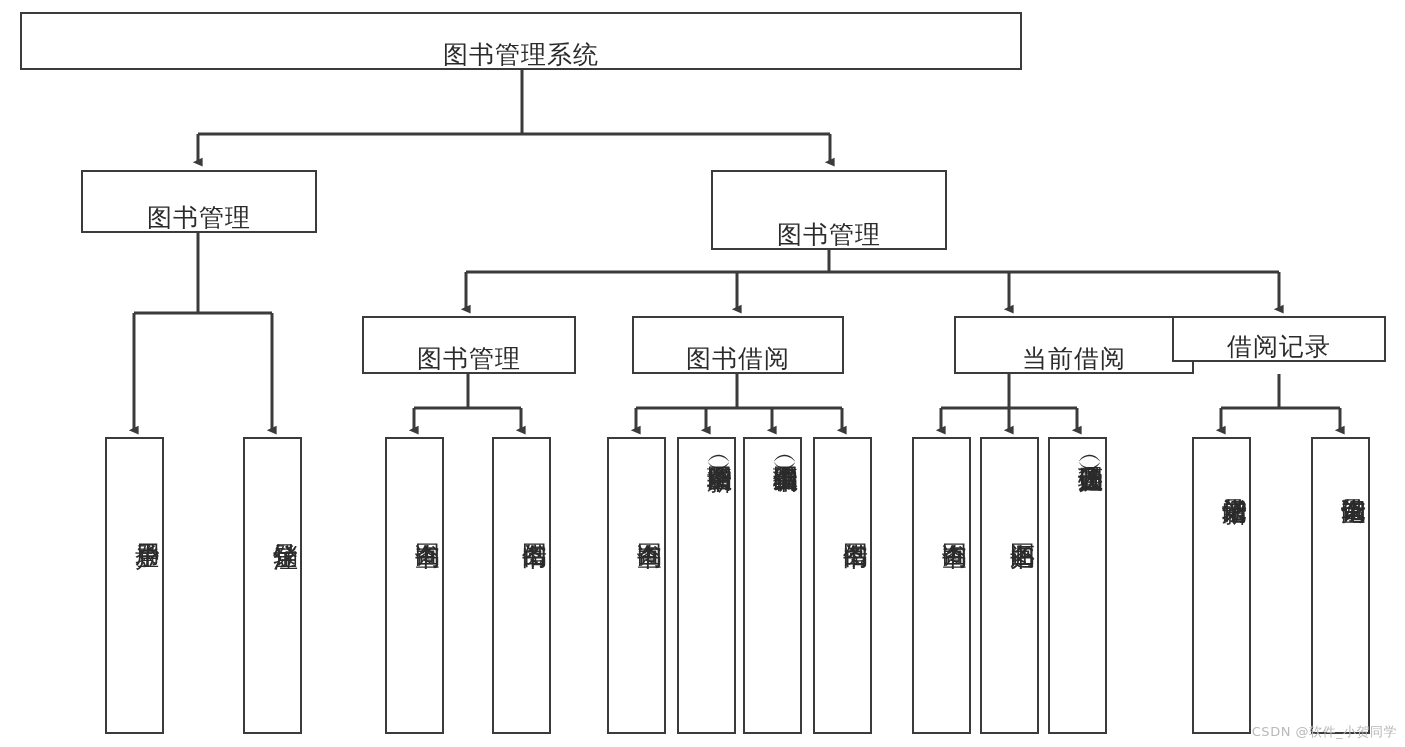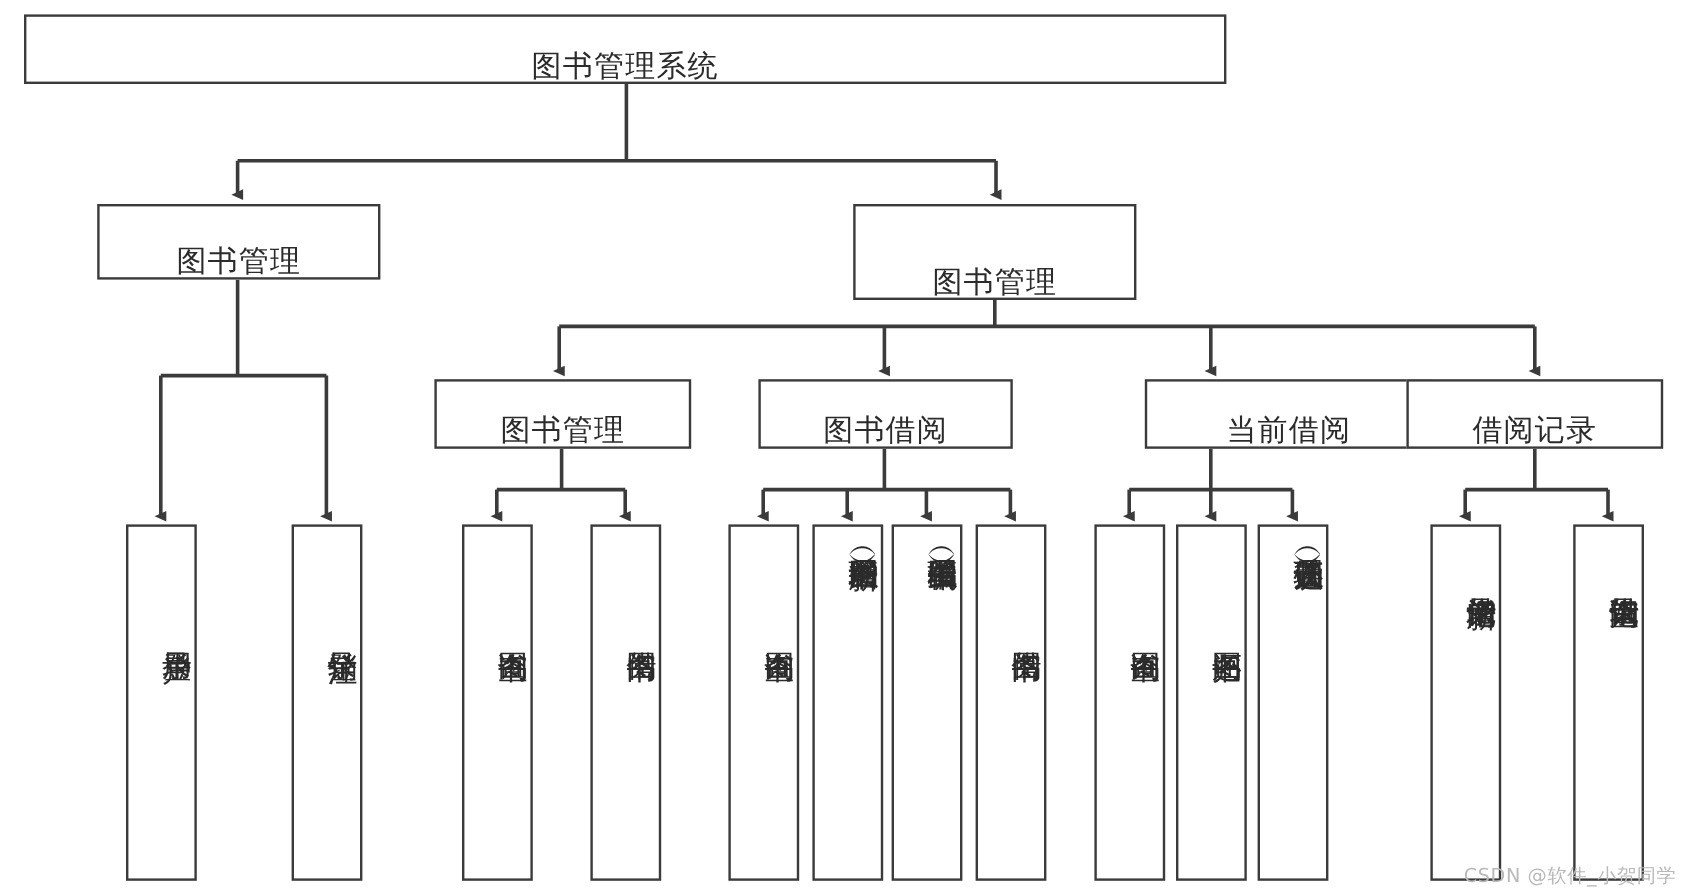--- a/index.html
+++ b/index.html
@@ -52,21 +52,21 @@
   }
   .node.vert .vlabel {
     writing-mode: vertical-rl;
     text-orientation: upright;
     display: block;
   }
   #watermark {
     position: absolute;
     right: 8px;
     bottom: 6px;
-    font-size: 16px;
+    font-size: 13px;
     color: #b9b9b9;
     letter-spacing: 0.5px;
     white-space: nowrap;
     pointer-events: none;
   }
 </style>
 </head>
 <body>
 
 <div id="stage">
@@ -134,21 +134,21 @@
 
   <div class="node horiz" style="left:362px; top:316px; width:214px; height:58px;">
     <span>图书管理</span>
   </div>
   <div class="node horiz" style="left:632px; top:316px; width:212px; height:58px;">
     <span>图书借阅</span>
   </div>
   <div class="node horiz" style="left:954px; top:316px; width:240px; height:58px;">
     <span>当前借阅</span>
   </div>
-  <div class="node horiz" style="left:1172px; top:316px; width:214px; height:58px;">
+  <div class="node horiz" style="left:1172px; top:316px; width:214px; height:46px;">
     <span>借阅记录</span>
   </div>
 
   <div class="node vert" style="left:105px; top:437px; width:59px; height:297px; padding-top:85px;">
     <span class="vlabel">用户登录</span>
   </div>
   <div class="node vert" style="left:243px; top:437px; width:59px; height:297px; padding-top:85px;">
     <span class="vlabel">注销登录</span>
   </div>
 

